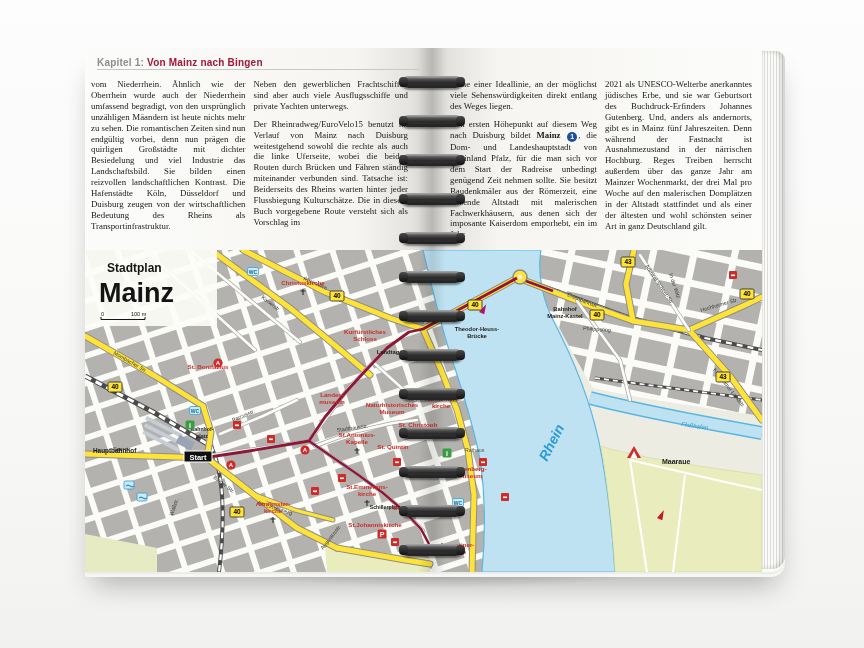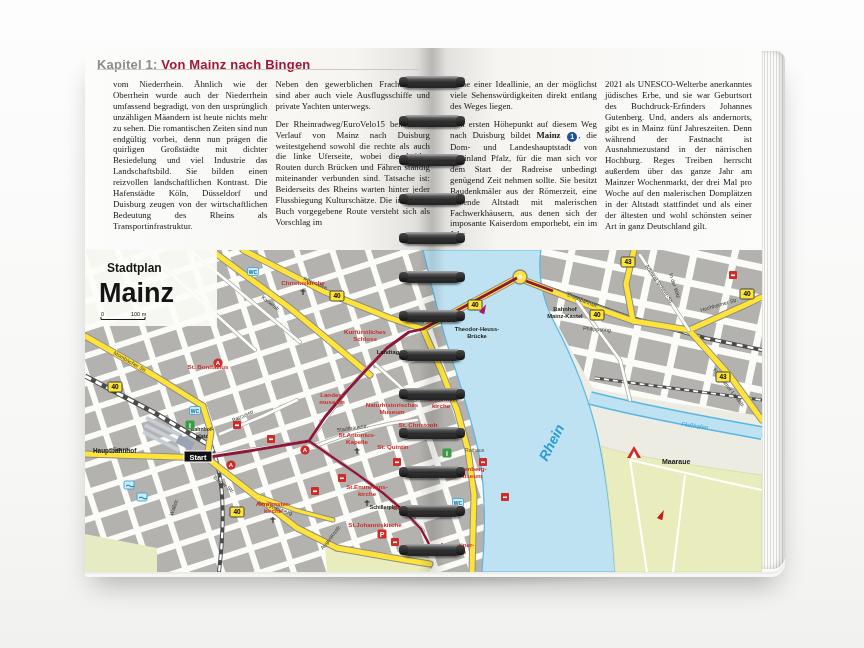--- a/index.html
+++ b/index.html
@@ -23,28 +23,28 @@
   .page-right{left:347px;width:330px;background:linear-gradient(270deg,#fcfcfa 0%,#f6f5f2 80%,#e3e2de 95%,#cfceca 100%);}
   .page-stack{
     position:absolute;left:677px;top:3px;width:23px;height:518px;
     border-radius:0 9px 13px 0;
     background:repeating-linear-gradient(90deg,#fbfbf9 0 2px,#dcdbd7 2px 3px);
     box-shadow:inset -4px 0 5px rgba(0,0,0,.16), inset 1px 0 0 #e6e5e1;
   }
   
   .chapter{
     position:absolute;left:12px;top:9px;width:322px;
-    font-family:"Liberation Sans", sans-serif;font-size:13px;font-weight:bold;
+    font-family:"Liberation Sans", sans-serif;font-size:10px;font-weight:bold;
     color:#8d8d8b;letter-spacing:.2px;
   }
   .chapter .accent{color:#a21638;}
   .chapter-rule{position:absolute;left:12px;top:21px;width:322px;height:1px;background:#c9c8c4;}
   
   .cols{position:absolute;top:31px;display:flex;gap:8px;}
-  .cols-left{left:28px;width:317px;}
+  .cols-left{left:6px;width:317px;}
   .cols-right{left:18px;width:302px;}
   .col{width:155px;}
   .cols-right .col{width:147px;}
   .col p{
     margin:0 0 7px 0;font-size:8.8px;line-height:10.9px;text-align:justify;
     color:#20201e;
   }
   .col b{font-weight:bold;}
   .ref-badge{
     display:inline-block;width:10px;height:10px;border-radius:50%;

